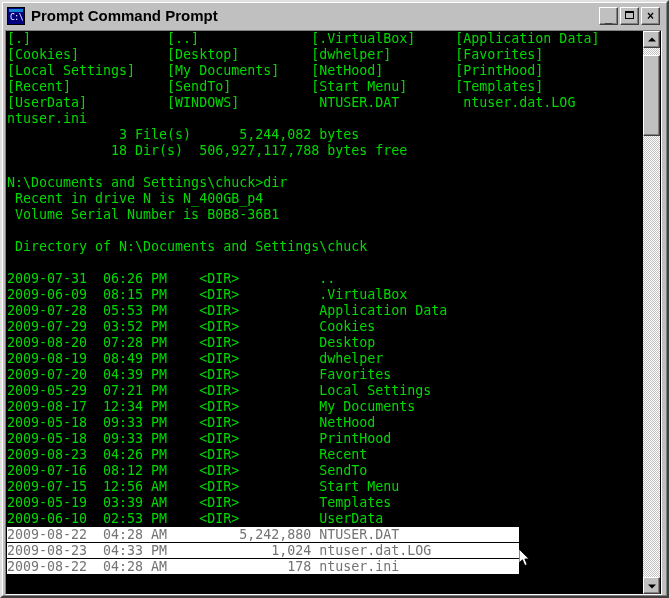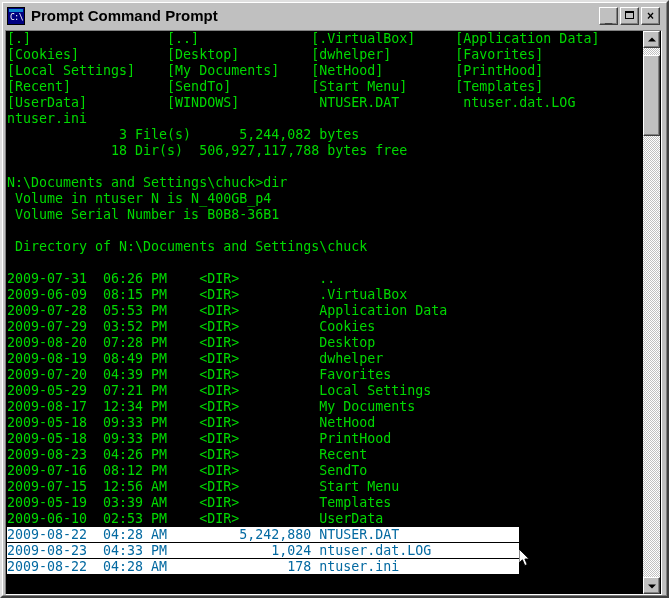--- a/index.html
+++ b/index.html
@@ -166,21 +166,21 @@
     line-height: 16px;
     white-space: pre;
     font-family: "DejaVu Sans Mono", monospace;
     font-size: 13.3px;
     color: #00d900;
     letter-spacing: 0px;
   }
   .line span { white-space: pre; }
   .sel {
     background: #ffffff;
-    color: #0369a1;
+    color: #737373;
   }
 
   
   .vscroll {
     position: absolute;
     right: 1px;
     top: 0px;
     width: 17px;
     height: 563px;
     background: #c0c0c0;
@@ -293,21 +293,21 @@
         <div class="line"><span>[.]                 [..]              [.VirtualBox]     [Application Data]</span></div>
         <div class="line"><span>[Cookies]           [Desktop]         [dwhelper]        [Favorites]</span></div>
         <div class="line"><span>[Local Settings]    [My Documents]    [NetHood]         [PrintHood]</span></div>
         <div class="line"><span>[Recent]            [SendTo]          [Start Menu]      [Templates]</span></div>
         <div class="line"><span>[UserData]          [WINDOWS]          NTUSER.DAT        ntuser.dat.LOG</span></div>
         <div class="line"><span>ntuser.ini</span></div>
         <div class="line"><span>              3 File(s)      5,244,082 bytes</span></div>
         <div class="line"><span>             18 Dir(s)  506,927,117,788 bytes free</span></div>
         <div class="line"><span></span></div>
         <div class="line"><span>N:\Documents and Settings\chuck&gt;dir</span></div>
-        <div class="line"><span> Volume in ntuser N is N_400GB_p4</span></div>
+        <div class="line"><span> Recent in drive N is N_400GB_p4</span></div>
         <div class="line"><span> Volume Serial Number is B0B8-36B1</span></div>
         <div class="line"><span></span></div>
         <div class="line"><span> Directory of N:\Documents and Settings\chuck</span></div>
         <div class="line"><span></span></div>
         <div class="line"><span>2009-07-31  06:26 PM    &lt;DIR&gt;          ..</span></div>
         <div class="line"><span>2009-06-09  08:15 PM    &lt;DIR&gt;          .VirtualBox</span></div>
         <div class="line"><span>2009-07-28  05:53 PM    &lt;DIR&gt;          Application Data</span></div>
         <div class="line"><span>2009-07-29  03:52 PM    &lt;DIR&gt;          Cookies</span></div>
         <div class="line"><span>2009-08-20  07:28 PM    &lt;DIR&gt;          Desktop</span></div>
         <div class="line"><span>2009-08-19  08:49 PM    &lt;DIR&gt;          dwhelper</span></div>

